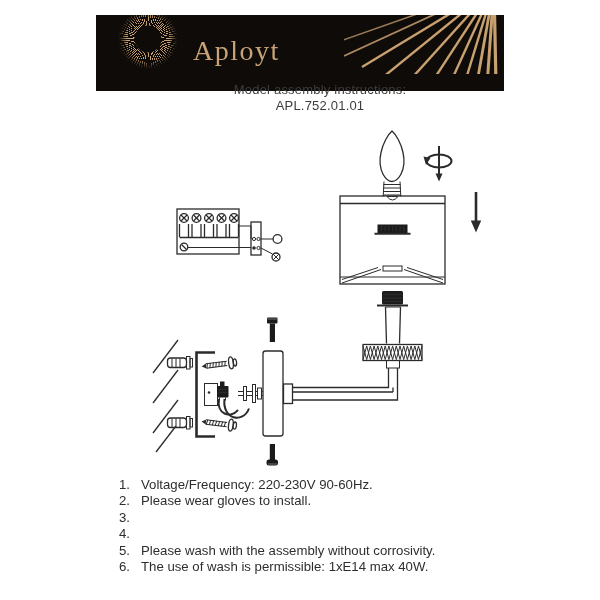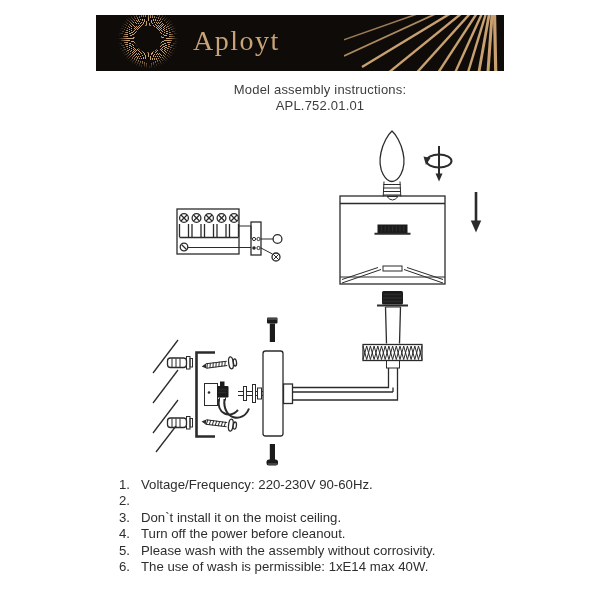--- a/index.html
+++ b/index.html
@@ -1,20 +1,20 @@
 <!DOCTYPE html>
 <html><head>
 <meta charset="utf-8">
 <style>
   html,body { margin:0; padding:0; background:#fff; }
   .page { position:relative; width:600px; height:600px; background:#ffffff;
           font-family:"Liberation Sans", sans-serif; overflow:hidden; }
 
   
-  .banner { position:absolute; left:96px; top:15px; width:408px; height:56px;
+  .banner { position:absolute; left:96px; top:15px; width:408px; height:76px;
             background:#0e0b09; overflow:hidden; }
   .sunburst { position:absolute; left:20px; top:-8px; width:64px; height:64px;
               border-radius:50%;
               background:repeating-conic-gradient(#c9a06f 0deg 1.6deg, transparent 1.6deg 5.2deg);
               -webkit-mask-image:radial-gradient(circle at 50% 50%, transparent 0 13px, #000 14px, #000 21px, rgba(0,0,0,.35) 26px, transparent 30px);
               mask-image:radial-gradient(circle at 50% 50%, transparent 0 13px, #000 14px, #000 21px, rgba(0,0,0,.35) 26px, transparent 30px); }
   .brand-text { position:absolute; left:97px; top:50%; transform:translateY(-56%);
                 font-family:"Liberation Serif", serif; font-size:28px; font-weight:400;
                 color:#c7a377; letter-spacing:1.5px; }
   .rays-svg { position:absolute; right:0; top:0; }
@@ -238,28 +238,27 @@
     </g>
   </svg>
 
   <div class="list">
     <div class="row">
       <span class="num">1.</span>
       <span class="txt">Voltage/Frequency: 220-230V 90-60Hz.</span>
     </div>
     <div class="row">
       <span class="num">2.</span>
+      <span class="txt">Please wear gloves to install.</span>
     </div>
     <div class="row">
       <span class="num">3.</span>
-      <span class="txt">Don`t install it on the moist ceiling.</span>
     </div>
     <div class="row">
       <span class="num">4.</span>
-      <span class="txt">Turn off the power before cleanout.</span>
     </div>
     <div class="row">
       <span class="num">5.</span>
       <span class="txt">Please wash with the assembly without corrosivity.</span>
     </div>
     <div class="row">
       <span class="num">6.</span>
       <span class="txt">The use of wash is permissible: 1xE14 max 40W.</span>
     </div>
   </div>

